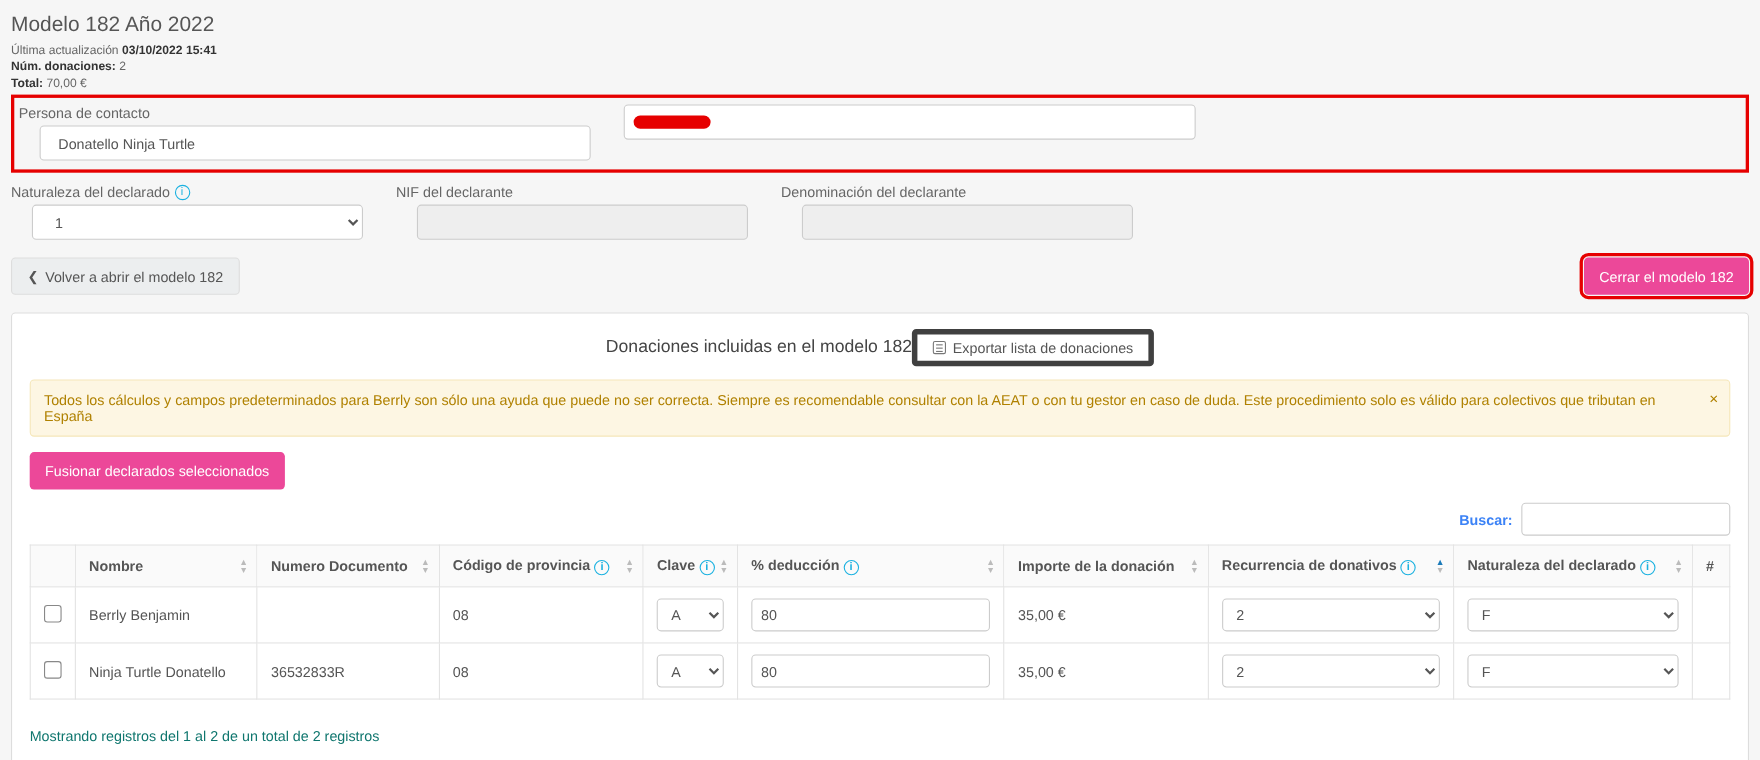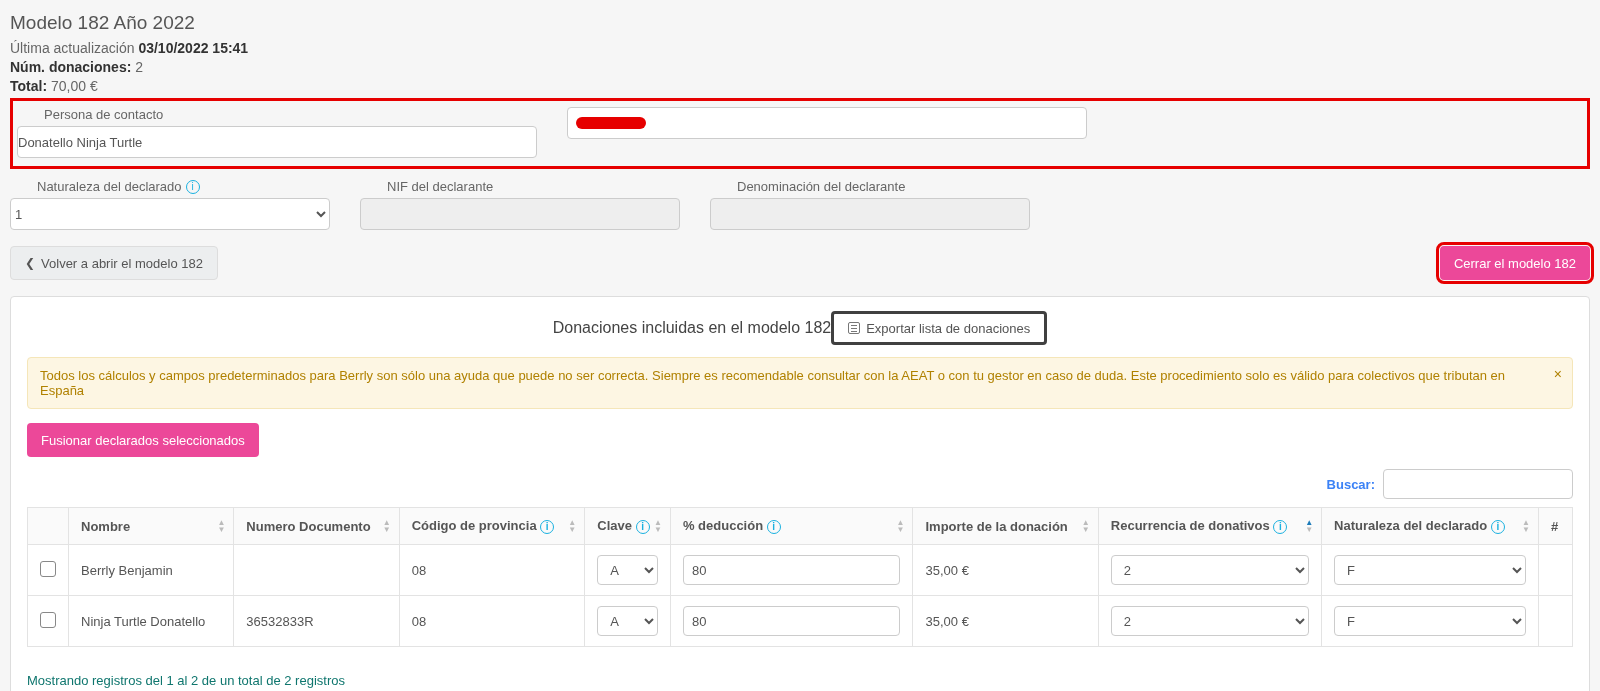--- a/index.html
+++ b/index.html
@@ -1,42 +1,42 @@
 <!DOCTYPE html>
 <html><head>
 <meta charset="utf-8">
 <style>
   * { box-sizing: border-box; margin:0; padding:0; }
   body { font-family: -apple-system, BlinkMacSystemFont, "Segoe UI", Helvetica, Arial, sans-serif; font-size:13px; color:#555; background:#f6f6f6; padding:12px 10px; }
   .page { background:#f6f6f6; }
   h3.title { font-size:19px; font-weight:500; color:#555; margin-bottom:6px; }
-  .meta-line { font-size:14px; color:#666; margin-bottom:3px; }
+  .meta-line { font-size:11px; color:#666; margin-bottom:3px; }
   .meta-line b { color:#333; font-weight:600; }
   .highlight-red { border:3px solid #e60000; padding:2px 4px 8px 4px; margin-top:4px; margin-bottom:8px; }
   .row { display:flex; gap:30px; margin-top:4px; }
   .field { display:flex; flex-direction:column; }
-  .field label { font-size:13px; color:#666; margin-bottom:4px; display:flex; align-items:center; gap:4px;margin-left:27px; }
-  input.txt, select.sel { height:32px; border:1px solid #ccc; border-radius:4px; padding:0 0; font-size:13px; color:#555; background:#fff; }
+  .field label { font-size:13px; color:#666; margin-bottom:4px; display:flex; align-items:center; gap:4px; }
+  input.txt, select.sel { height:32px; border:1px solid #ccc; border-radius:4px; padding:0 16px; font-size:13px; color:#555; background:#fff;margin-left:19px; }
   input.txt[readonly] { background:#eee; }
   .redacted { display:inline-block; width:70px; height:12px; background:#e60000; border-radius:6px; margin-top:10px; margin-left:8px; }
   .redact-wrap { height:32px; border:1px solid #ccc; border-radius:4px; background:#fff; display:flex; align-items:center; }
 
   .row2 { display:flex; gap:30px; margin-top:10px; }
   .info-icon { display:inline-flex; width:14px; height:14px; border:1px solid #1ab1e0; color:#1ab1e0; border-radius:50%; font-size:10px; align-items:center; justify-content:center; line-height:1; }
 
   .actions-bar { display:flex; justify-content:space-between; margin-top:16px; margin-bottom:16px; align-items:center; }
   .btn { display:inline-flex; align-items:center; gap:6px; height:34px; padding:0 14px; border-radius:4px; font-size:13px; cursor:pointer; border:1px solid transparent; }
   .btn-secondary { background:#eceeef; border-color:#ddd; color:#555; }
   .btn-primary { background:#ec4899; color:#fff; border:none; }
   .btn-hl { outline:3px solid #e60000; outline-offset:1px; }
 
   .panel { background:#fff; border:1px solid #ddd; border-radius:4px; padding:14px 16px 18px 16px; }
   .panel-head { display:flex; justify-content:center; align-items:center; margin-bottom:12px; }
   .panel-head h4 { font-size:16px; font-weight:500; color:#444; }
-  .btn-outline { background:#fff; border:3px solid #404040; color:#555; }
+  .btn-outline { background:#fff; border:5px solid #404040; color:#555; }
 
   .alert { background:#fdf6e3; border:1px solid #f5e6b9; color:#b08100; padding:10px 28px 10px 12px; border-radius:4px; font-size:13px; position:relative; margin-bottom:14px; }
   .alert .close { position:absolute; right:10px; top:8px; color:#b08100; cursor:pointer; font-size:14px; }
 
   .search-row { display:flex; justify-content:flex-end; align-items:center; gap:8px; margin:12px 0 8px 0; }
   .search-row label { font-size:13px; font-weight:600; color:#3b82f6; }
   .search-row input { width:190px; height:30px; border:1px solid #ccc; border-radius:4px; padding:0 8px; }
 
   table.data { width:100%; border-collapse:collapse; font-size:13px; }
   table.data th, table.data td { border:1px solid #e3e3e3; padding:10px 12px; text-align:left; vertical-align:middle; }

